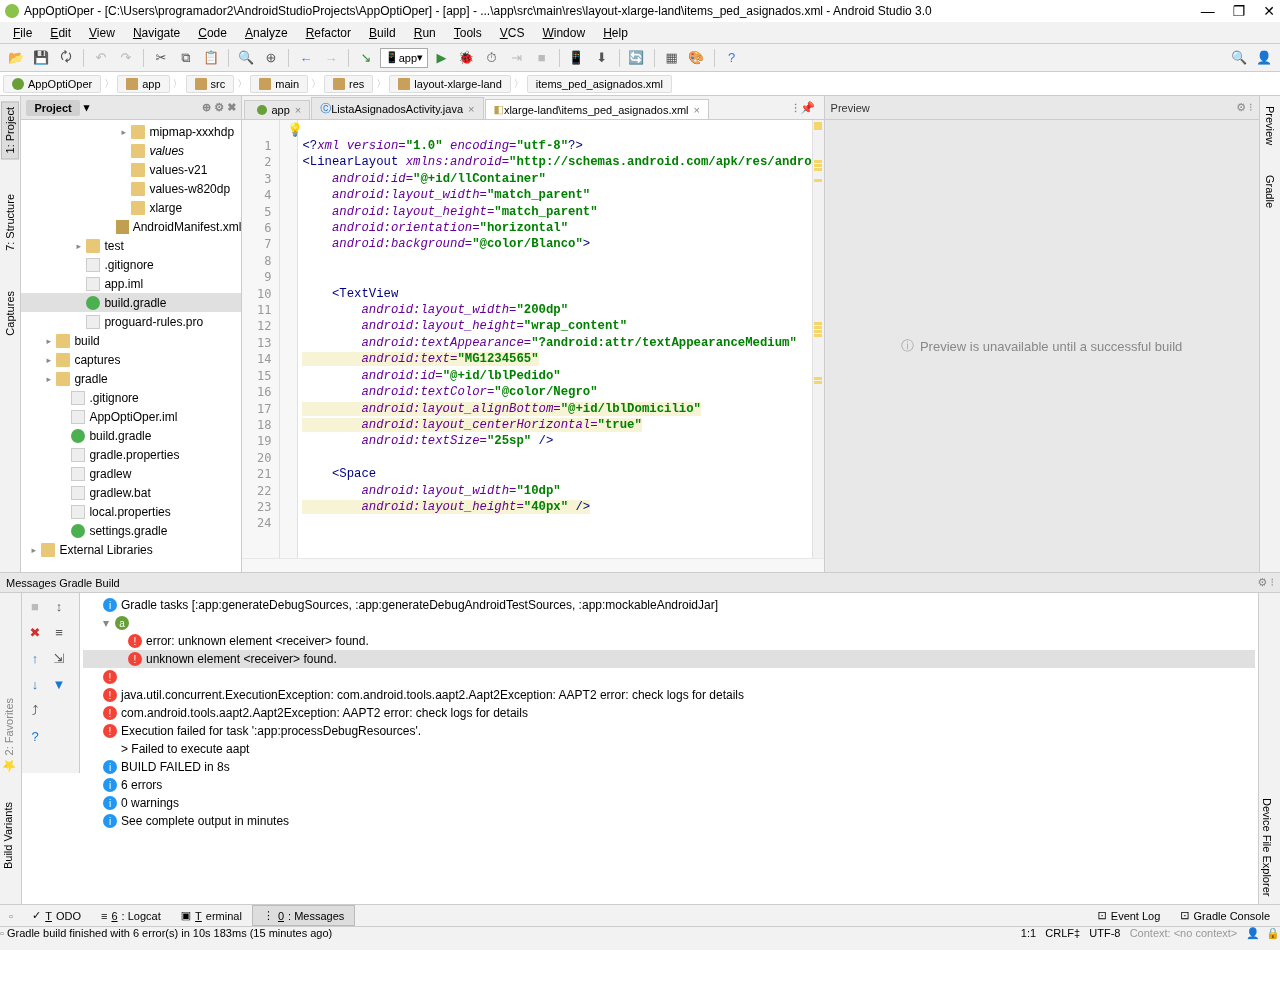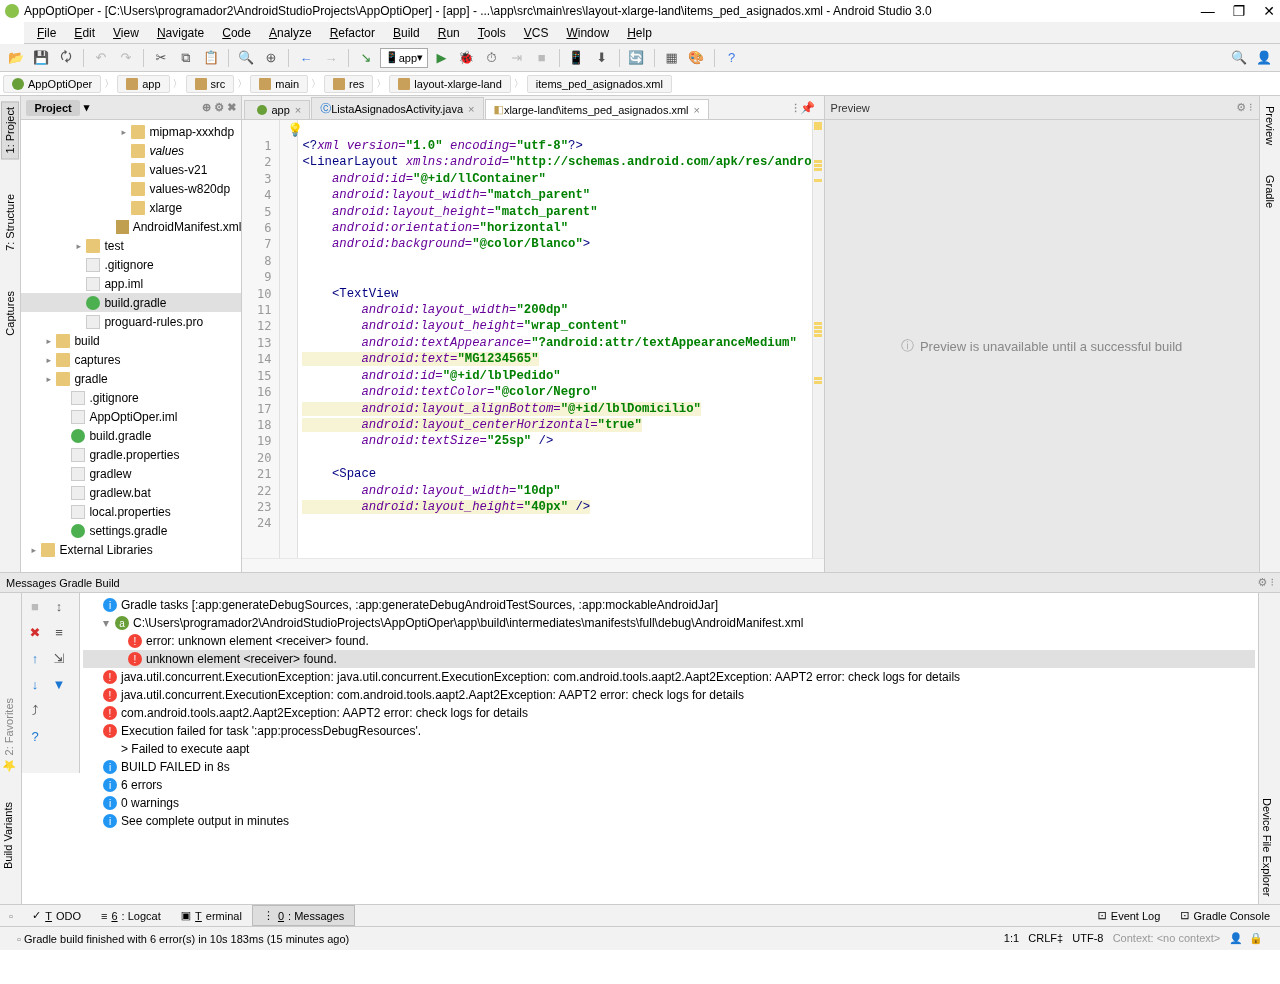--- a/index.html
+++ b/index.html
@@ -2,21 +2,21 @@
 <html><head>
 <meta charset="utf-8">
 <style>
 * { margin: 0; padding: 0; box-sizing: border-box; }
 body { font-family: "Segoe UI", Tahoma, sans-serif; font-size: 12px; color: #000; background: #fff; overflow: hidden; width: 1280px; height: 984px; }
 .titlebar { height: 22px; display: flex; align-items: center; padding: 0 5px; background: #fff; }
 .titlebar-icon { width: 14px; height: 14px; background: radial-gradient(circle, #8bc34a 60%, #689f38 100%); border-radius: 50%; margin-right: 5px; }
 .titlebar-text { flex: 1; font-size: 12px; }
 .win-controls { display: flex; gap: 18px; font-size: 14px; }
 .win-controls span { cursor: default; }
-.menubar { height: 22px; display: flex; align-items: center; padding: 0 5px; background: #f2f2f2; border-bottom: 1px solid #ccc; gap: 2px; margin-left: 24px; }
+.menubar { height: 22px; display: flex; align-items: center; padding: 0 5px; background: #f2f2f2; border-bottom: 1px solid #ccc; gap: 2px; }
 .menubar span { padding: 2px 8px; cursor: default; }
 .menubar span u { text-decoration: underline; }
 .toolbar { height: 28px; display: flex; align-items: center; padding: 0 5px; background: #f2f2f2; border-bottom: 1px solid #ccc; gap: 3px; }
 .tb-icon { width: 22px; height: 22px; display: flex; align-items: center; justify-content: center; color: #555; font-size: 13px; }
 .tb-sep { width: 1px; height: 18px; background: #ccc; margin: 0 3px; }
 .tb-run { color: #388e3c; font-size: 13px; }
 .tb-combo { display: flex; align-items: center; border: 1px solid #aaa; background: #fff; padding: 1px 4px; font-size: 11px; height: 20px; }
 .breadcrumb { height: 24px; display: flex; align-items: center; background: #fff; border-bottom: 1px solid #ccc; padding-left: 3px; }
 .crumb { display: flex; align-items: center; padding: 2px 8px; background: #f5f5f5; border: 1px solid #ddd; border-radius: 2px; margin-right: 0; font-size: 11px; white-space: nowrap; position: relative; }
 .crumb .cicon { width: 12px; height: 12px; margin-right: 4px; display: inline-block; }
@@ -73,21 +73,21 @@
 .msg-line { display: flex; align-items: center; height: 18px; white-space: nowrap; }
 .msg-line.selected { background: #e0e0e0; }
 .msg-icon { width: 14px; height: 14px; border-radius: 50%; margin-right: 4px; display: inline-flex; align-items: center; justify-content: center; font-size: 10px; color: #fff; flex-shrink: 0; }
 .mi-info { background: #2196f3; }
 .mi-err { background: #f44336; }
 .mi-android { background: #689f38; }
 .msg-right-gutter { width: 22px; background: #f2f2f2; border-left: 1px solid #ccc; }
 .bottom-tabs { height: 22px; display: flex; align-items: center; border-top: 1px solid #ccc; background: #f2f2f2; font-size: 11px; }
 .btab { padding: 3px 10px; display: flex; align-items: center; gap: 4px; }
 .btab.active { background: #ddd; border: 1px solid #bbb; }
-.status-bar { height: 24px; display: flex; align-items: center; border-top: 1px solid #ccc; background: #f2f2f2; padding: 0 17px; font-size: 11px; justify-content: space-between; }
+.status-bar { height: 24px; display: flex; align-items: flex-start; border-top: 1px solid #ccc; background: #f2f2f2; padding: 0 0; font-size: 11px; justify-content: space-between; }
 .android-dot { width: 10px; height: 10px; background: #689f38; border-radius: 50%; margin: 0 4px; }
 .gear { color: #888; }
 </style>
 </head>
 <body>
 
 <div class="titlebar">
   <span class="titlebar-icon"></span>
   <span class="titlebar-text">AppOptiOper - [C:\Users\programador2\AndroidStudioProjects\AppOptiOper] - [app] - ...\app\src\main\res\layout-xlarge-land\items_ped_asignados.xml - Android Studio 3.0</span>
   <div class="win-controls">
@@ -300,33 +300,31 @@
       <span class="msg-tool" style="color:#1976d2">▼</span>
     </div>
     <div class="msg-tree" id="msgtree">
         <div class="msg-line" style="padding-left: 20px;">
           <span class="msg-icon mi-info">i</span>
           <span>Gradle tasks [:app:generateDebugSources, :app:generateDebugAndroidTestSources, :app:mockableAndroidJar]</span>
         </div>
         <div class="msg-line" style="padding-left: 20px;">
           <span style="width:12px;display:inline-block;color:#888">▾</span>
           <span class="msg-icon mi-android">a</span>
-          <span>C:\Users\programador2\AndroidStudioProjects\AppOptiOper\app\build\intermediates\manifests\full\debug\AndroidManifest.xml</span>
         </div>
         <div class="msg-line" style="padding-left: 45px;">
           <span class="msg-icon mi-err">!</span>
           <span>error: unknown element &lt;receiver&gt; found.</span>
         </div>
         <div class="msg-line selected" style="padding-left: 45px;">
           <span class="msg-icon mi-err">!</span>
           <span>unknown element &lt;receiver&gt; found.</span>
         </div>
         <div class="msg-line" style="padding-left: 20px;">
           <span class="msg-icon mi-err">!</span>
-          <span>java.util.concurrent.ExecutionException: java.util.concurrent.ExecutionException: com.android.tools.aapt2.Aapt2Exception: AAPT2 error: check logs for details</span>
         </div>
         <div class="msg-line" style="padding-left: 20px;">
           <span class="msg-icon mi-err">!</span>
           <span>java.util.concurrent.ExecutionException: com.android.tools.aapt2.Aapt2Exception: AAPT2 error: check logs for details</span>
         </div>
         <div class="msg-line" style="padding-left: 20px;">
           <span class="msg-icon mi-err">!</span>
           <span>com.android.tools.aapt2.Aapt2Exception: AAPT2 error: check logs for details</span>
         </div>
         <div class="msg-line" style="padding-left: 20px;">

